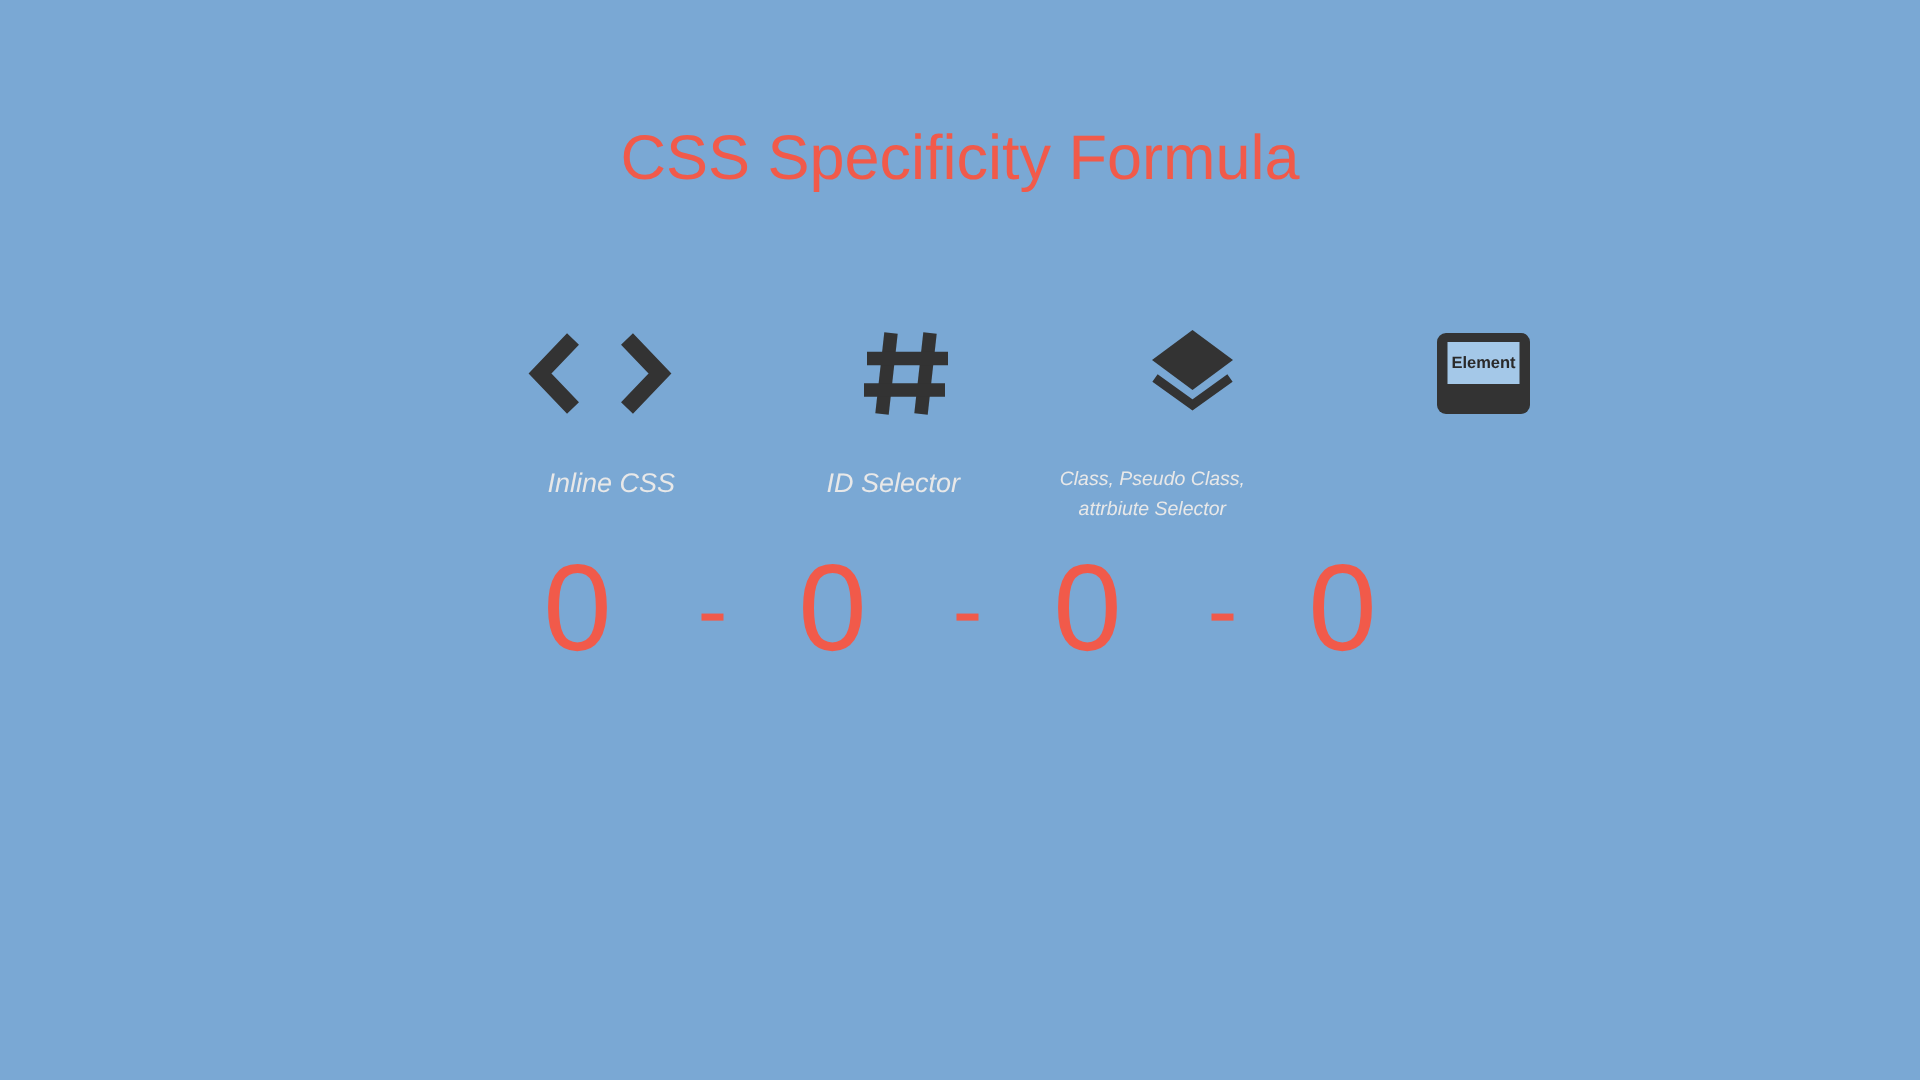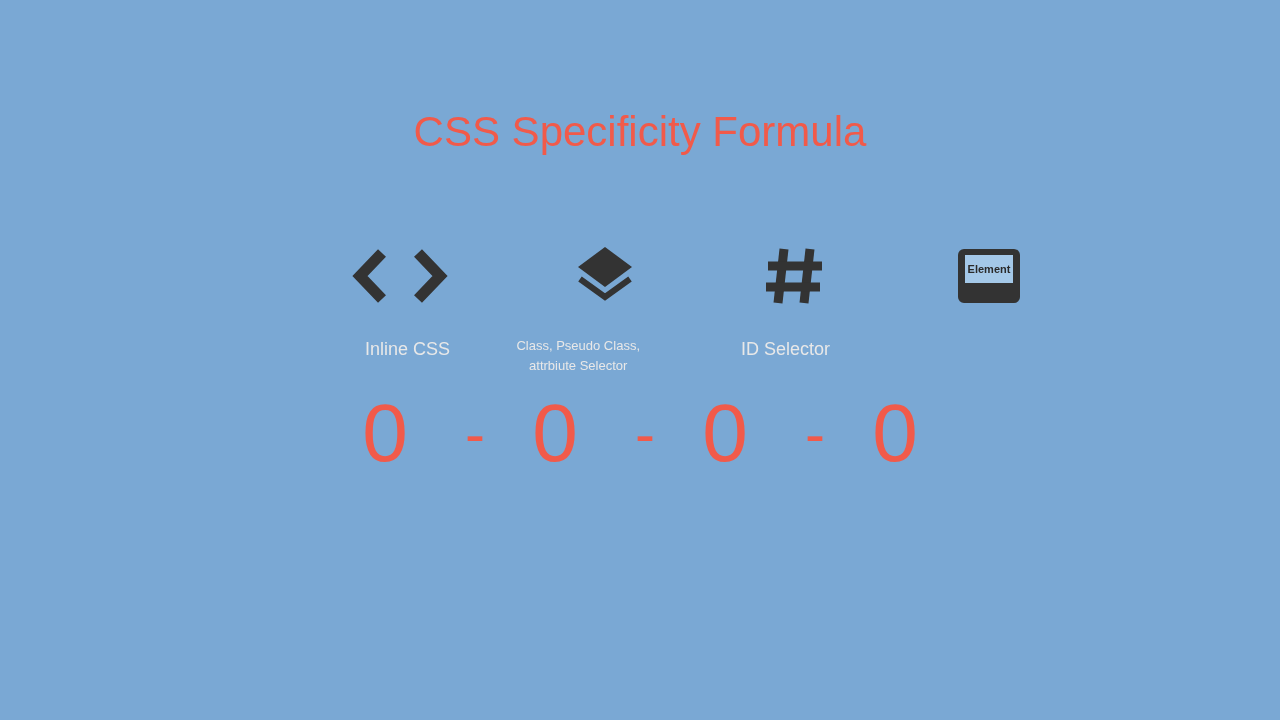--- a/index.html
+++ b/index.html
@@ -14,21 +14,21 @@
       font-family: Arial, Helvetica, sans-serif;
       display: flex;
       flex-direction: column;
       align-items: center;
       overflow: hidden;
     }
     .title {
       color: #f15a4a;
       font-size: 42px;
       font-weight: 400;
-      margin-top: 108px;
+      margin-top: 81px;
       text-align: center;
     }
     .columns-row {
       display: flex;
       justify-content: center;
       align-items: flex-start;
       margin-top: 80px;
       gap: 0;
       width: 100%;
     }
@@ -47,20 +47,21 @@
     .label {
       color: #e8e8e8;
       font-size: 18px;
       text-align: center;
       margin-top: 20px;
       line-height: 1.5;
       height: 50px;
       display: flex;
       flex-direction: column;
       justify-content: flex-start;
+      font-style: italic;
     }
     .label-small {
       font-size: 13px;
     }
     .formula-value {
       color: #f15a4a;
       font-size: 82px;
       font-weight: 400;
       width: 190px;
       text-align: center;
@@ -117,40 +118,40 @@
         <polyline points="32,12 10,35 32,58" stroke="#333333" stroke-width="11" fill="none" stroke-linecap="butt" stroke-linejoin="miter"></polyline>
         <polyline points="68,12 90,35 68,58" stroke="#333333" stroke-width="11" fill="none" stroke-linecap="butt" stroke-linejoin="miter"></polyline>
       </svg>
     </div>
     <div class="label">Inline CSS</div>
   </div>
 
   <div class="column">
     <div class="icon-box">
       <svg width="70" height="70" viewBox="0 0 70 70">
+        <line x1="24" y1="8" x2="18" y2="62" stroke="#333333" stroke-width="9"></line>
+        <line x1="50" y1="8" x2="44" y2="62" stroke="#333333" stroke-width="9"></line>
+        <line x1="8" y1="25" x2="62" y2="25" stroke="#333333" stroke-width="9"></line>
+        <line x1="6" y1="46" x2="60" y2="46" stroke="#333333" stroke-width="9"></line>
+      </svg>
+    </div>
+    <div class="label">ID Selector</div>
+  </div>
+
+  <div class="column">
+    <div class="icon-box">
+      <svg width="70" height="70" viewBox="0 0 70 70">
         <polygon points="35,6 62,26 35,46 8,26" fill="#333333"></polygon>
         <polyline points="10,38 35,56 60,38" stroke="#333333" stroke-width="6" fill="none" stroke-linejoin="miter"></polyline>
       </svg>
     </div>
     <div class="label label-small">
       <span>Class, Pseudo Class,</span>
       <span>attrbiute Selector</span>
     </div>
-  </div>
-
-  <div class="column">
-    <div class="icon-box">
-      <svg width="70" height="70" viewBox="0 0 70 70">
-        <line x1="24" y1="8" x2="18" y2="62" stroke="#333333" stroke-width="9"></line>
-        <line x1="50" y1="8" x2="44" y2="62" stroke="#333333" stroke-width="9"></line>
-        <line x1="8" y1="25" x2="62" y2="25" stroke="#333333" stroke-width="9"></line>
-        <line x1="6" y1="46" x2="60" y2="46" stroke="#333333" stroke-width="9"></line>
-      </svg>
-    </div>
-    <div class="label">ID Selector</div>
   </div>
 
   <div class="column">
     <div class="icon-box">
       <div class="element-box">
         <div class="element-inner">Element</div>
       </div>
     </div>
   </div>
 

